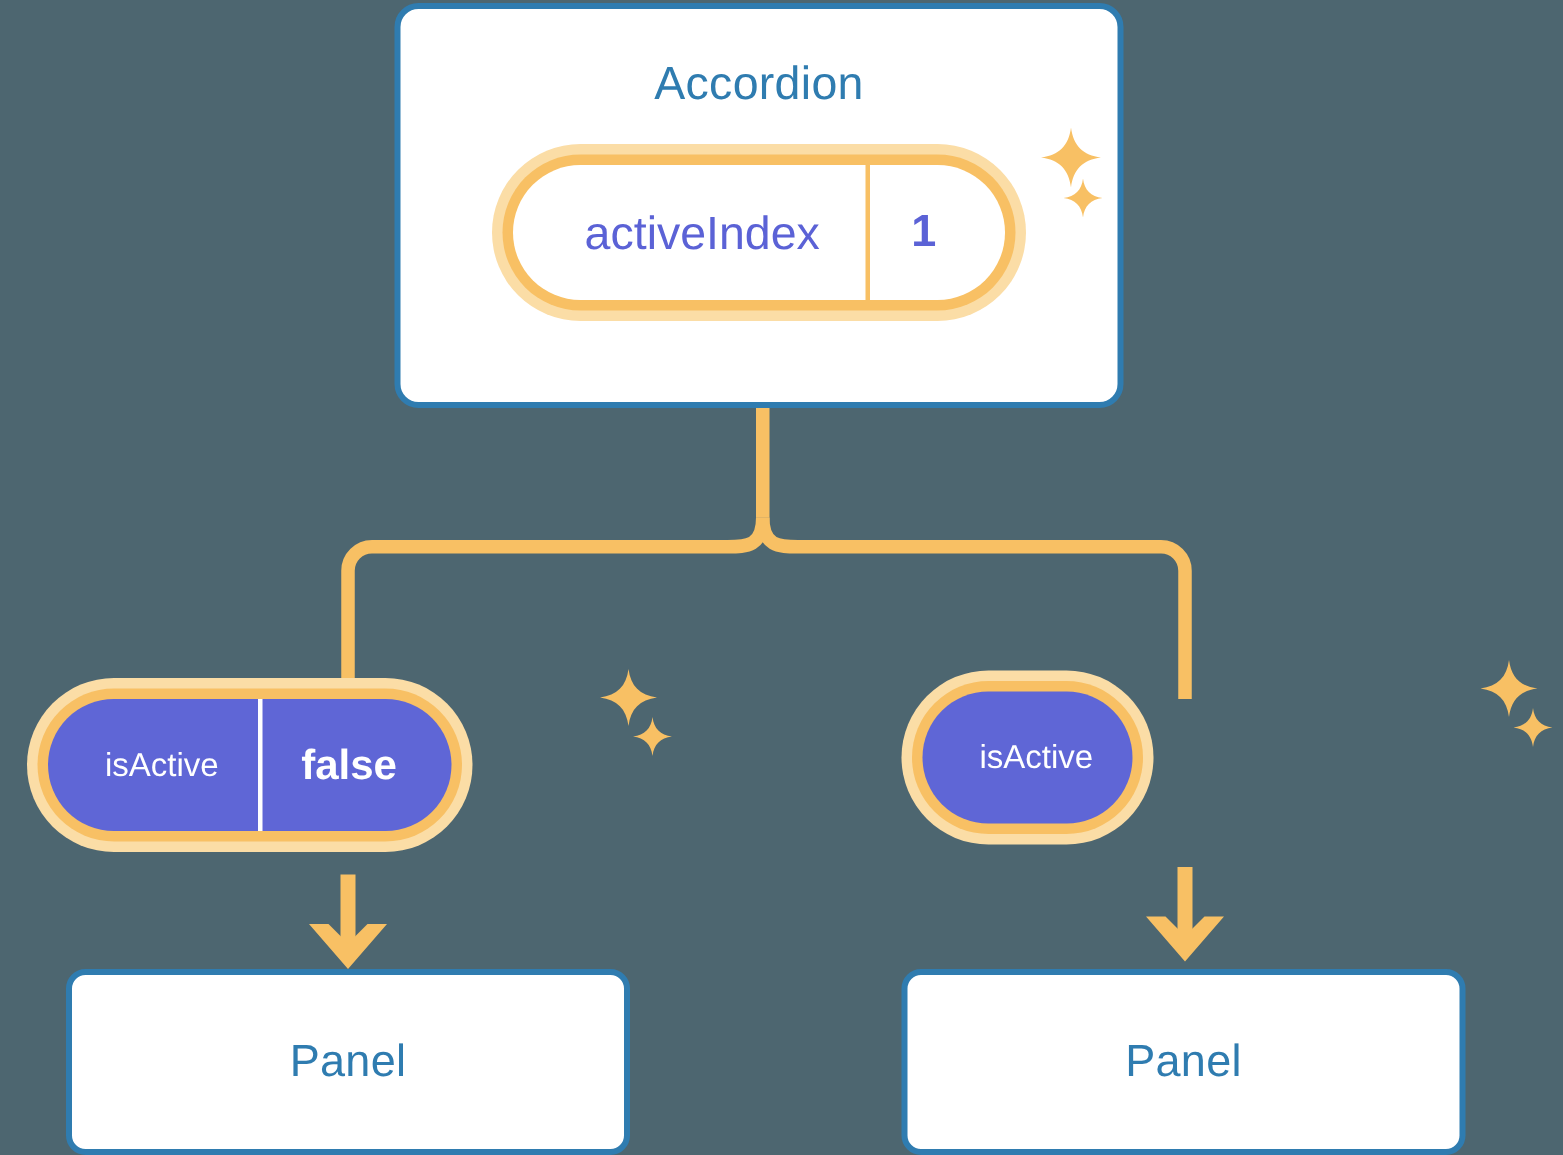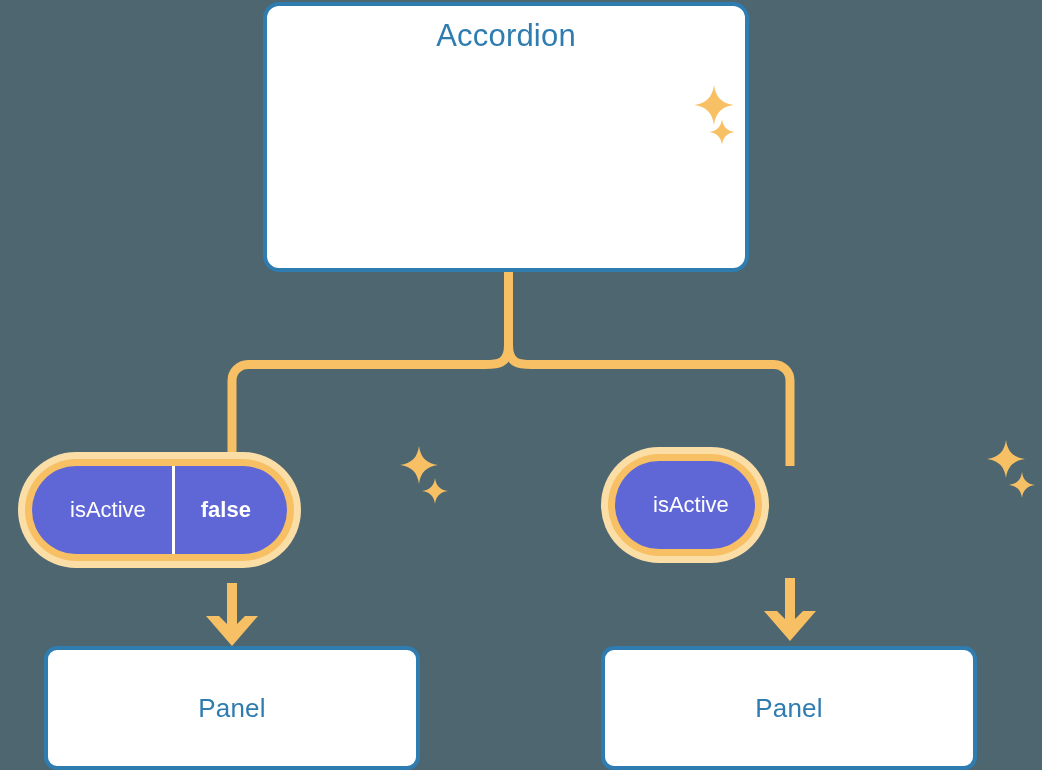--- a/index.html
+++ b/index.html
@@ -54,35 +54,35 @@
   
   #accordion-card {
     left: 263px;
     top: 2px;
     width: 486px;
     height: 270px;
     border-radius: 16px;
     display: flex;
     flex-direction: column;
     align-items: center;
-    padding-top: 12px;
+    padding-top: 32px;
   }
 
   
   .panel-card {
     width: 376px;
     height: 124px;
     display: flex;
     align-items: center;
     justify-content: center;
     border-radius: 13px;
   }
   #panel-left  { left: 44px;  top: 646px; }
   #panel-right { left: 601px; top: 646px; }
-  .panel-card .card-title { font-size: 26px; }
+  .panel-card .card-title { font-size: 30px; }
 
   
   .pill-wrap {
     position: absolute;
     z-index: 4;
     display: inline-block;
   }
   .pill-wrap.inline-pill {
     position: relative;
     margin-top: 22px;
@@ -132,21 +132,21 @@
     background: #5f66d6;
     height: 88px;
   }
   .pill-body.solid .pill-key {
     color: #ffffff;
     font-size: 22px;
     padding: 0 26px 0 38px;
   }
   .pill-body.solid .pill-val {
     color: #ffffff;
-    font-size: 22px;
+    font-size: 28px;
     font-weight: 700;
     padding: 0 36px 0 26px;
     border-left: 3px solid #ffffff;
   }
 
   .pill-key, .pill-val {
     display: flex;
     align-items: center;
     white-space: nowrap;
     line-height: 1;
@@ -193,20 +193,30 @@
 
     <g>
       <rect x="785" y="578" width="10" height="47" fill="#f8c064"></rect>
       <path d="M790,641 L764,611 L777,611 L790,624 L803,611 L816,611 Z" fill="#f8c064"></path>
     </g>
   </svg>
 
   <div class="node-card" id="accordion-card">
     <div class="card-title">Accordion</div>
 
+    <div class="pill-wrap inline-pill">
+      <div class="pill-halo">
+        <div class="pill-ring">
+          <div class="pill-body light">
+            <span class="pill-key">activeIndex</span>
+            <span class="pill-val">1</span>
+          </div>
+        </div>
+      </div>
+    </div>
   </div>
 
   <div class="sparkle" style="left:694px; top:85px;">
     <svg width="40" height="40" viewBox="0 0 40 40">
       <path d="M20 0 C21.5 12 28 18.5 40 20 C28 21.5 21.5 28 20 40 C18.5 28 12 21.5 0 20 C12 18.5 18.5 12 20 0 Z" fill="#f8c064"></path>
     </svg>
   </div>
   <div class="sparkle" style="left:709px; top:119px;">
     <svg width="26" height="26" viewBox="0 0 40 40">
       <path d="M20 0 C21.5 12 28 18.5 40 20 C28 21.5 21.5 28 20 40 C18.5 28 12 21.5 0 20 C12 18.5 18.5 12 20 0 Z" fill="#f8c064"></path>

